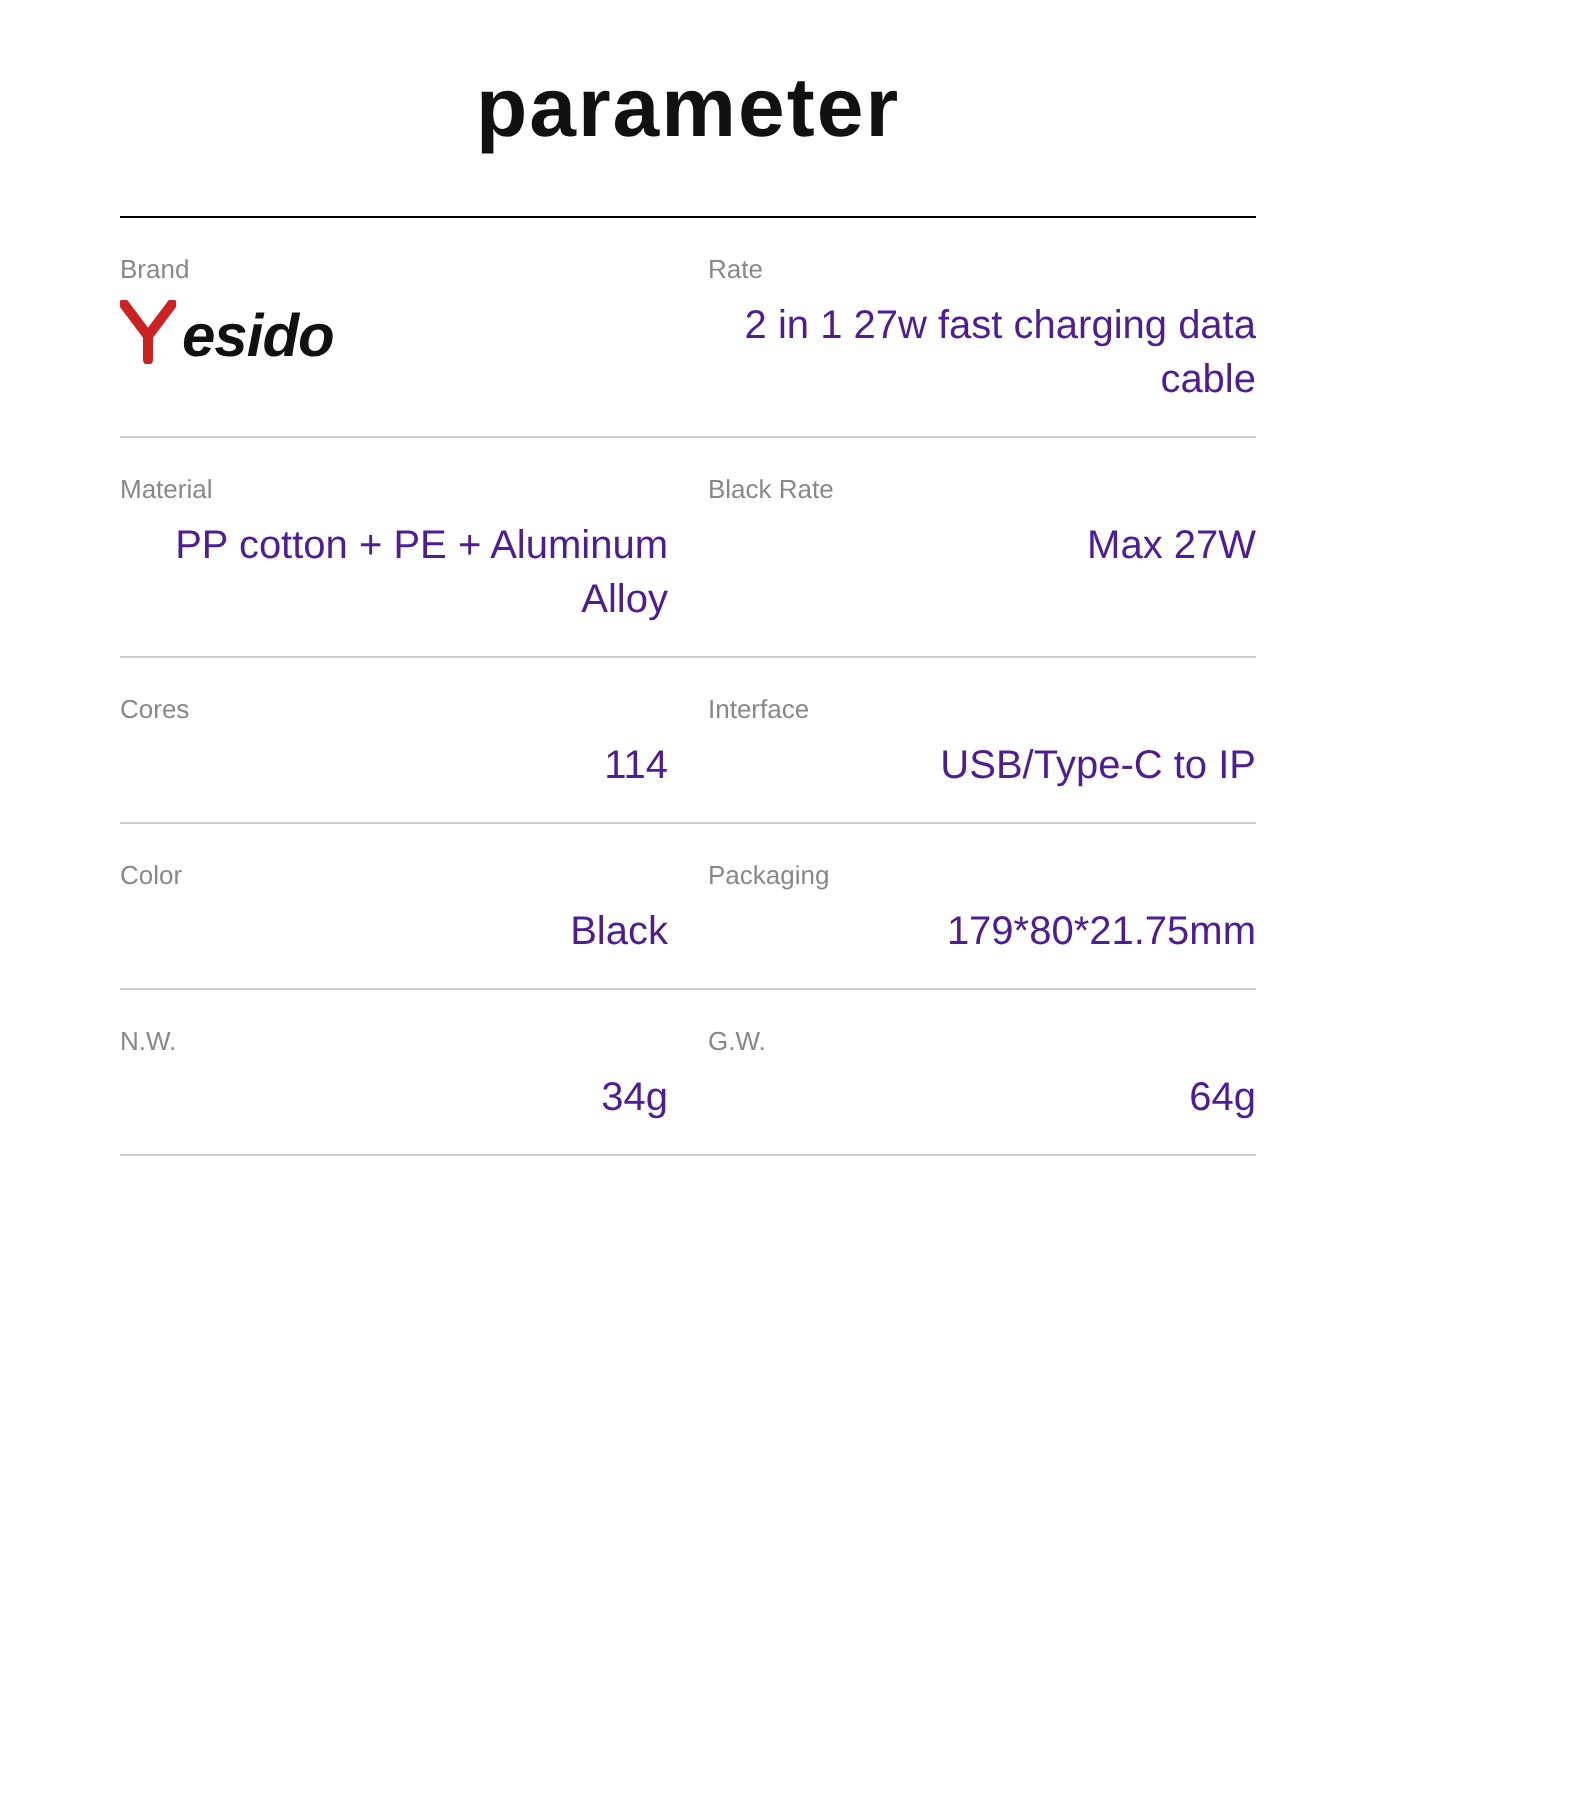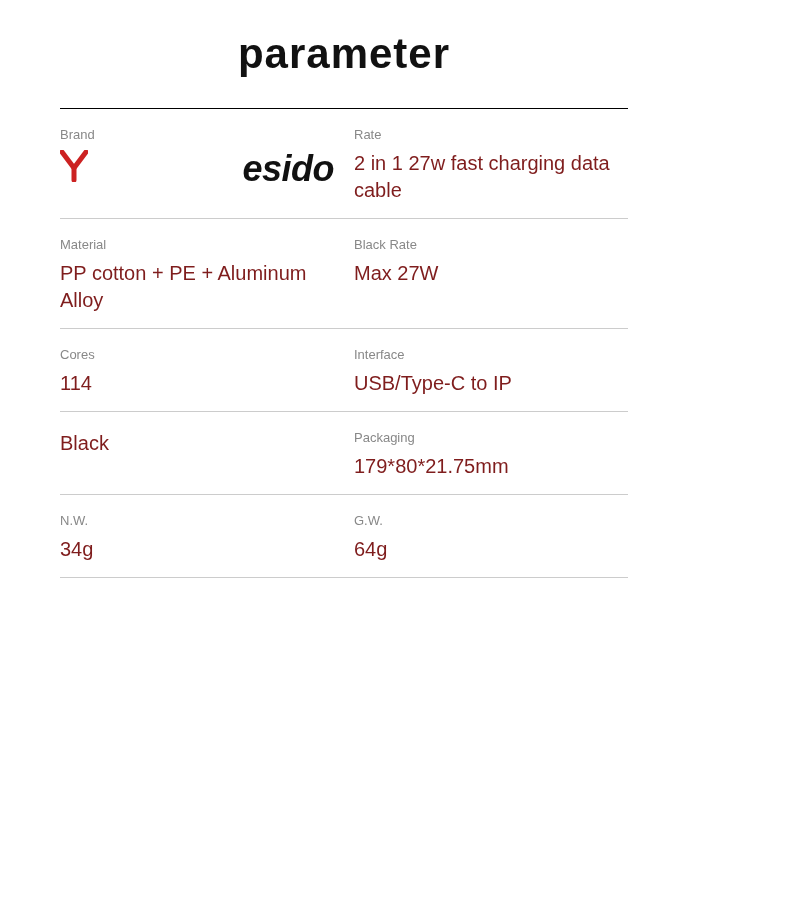--- a/index.html
+++ b/index.html
@@ -57,37 +57,38 @@
 
     .param-label {
       font-size: 13px;
       color: #888888;
       margin-bottom: 8px;
       font-weight: 400;
     }
 
     .param-value {
       font-size: 20px;
-      color: #7f1d1d;
+      color: #4c1d95;
       font-weight: 400;
       line-height: 1.35;
+      text-align: right;
     }
   </style>
 </head>
 <body>
 
 <div class="page">
   <h1 class="page-title">parameter</h1>
 
   <div class="params-table" id="params-table">
   <div class="param-row">
         <div class="param-cell">
           <div class="param-label">Brand</div>
           <div>
-        <div style="display:flex; align-items:center; font-family: Arial, sans-serif; font-style: italic; font-weight: 900; font-size: 36px; color: #111111; line-height:1; margin-top: 4px; justify-content: space-between;">
+        <div style="display:flex; align-items:center; font-family: Arial, sans-serif; font-style: italic; font-weight: 900; font-size: 30px; color: #111111; line-height:1; margin-top: 4px;">
           <span style="color:#cc2222; margin-right: 1px;">
             <svg width="28" height="32" viewBox="0 0 28 32" xmlns="http://www.w3.org/2000/svg">
               <path d="M2 2 L14 18 L26 2" stroke="#cc2222" stroke-width="5" fill="none" stroke-linecap="round" stroke-linejoin="round"></path>
               <line x1="14" y1="18" x2="14" y2="30" stroke="#cc2222" stroke-width="5" stroke-linecap="round"></line>
             </svg>
           </span>
           <span style="margin-left:2px; letter-spacing:-0.5px;">esido</span>
         </div>
       </div>
         </div>
@@ -111,20 +112,21 @@
           <div class="param-label">Cores</div>
           <div class="param-value">114</div>
         </div>
         <div class="param-cell">
           <div class="param-label">Interface</div>
           <div class="param-value">USB/Type-C to IP</div>
         </div>
       </div>
       <div class="param-row">
         <div class="param-cell">
+          <div class="param-label">Color</div>
           <div class="param-value">Black</div>
         </div>
         <div class="param-cell">
           <div class="param-label">Packaging</div>
           <div class="param-value">179*80*21.75mm</div>
         </div>
       </div>
       <div class="param-row">
         <div class="param-cell">
           <div class="param-label">N.W.</div>

